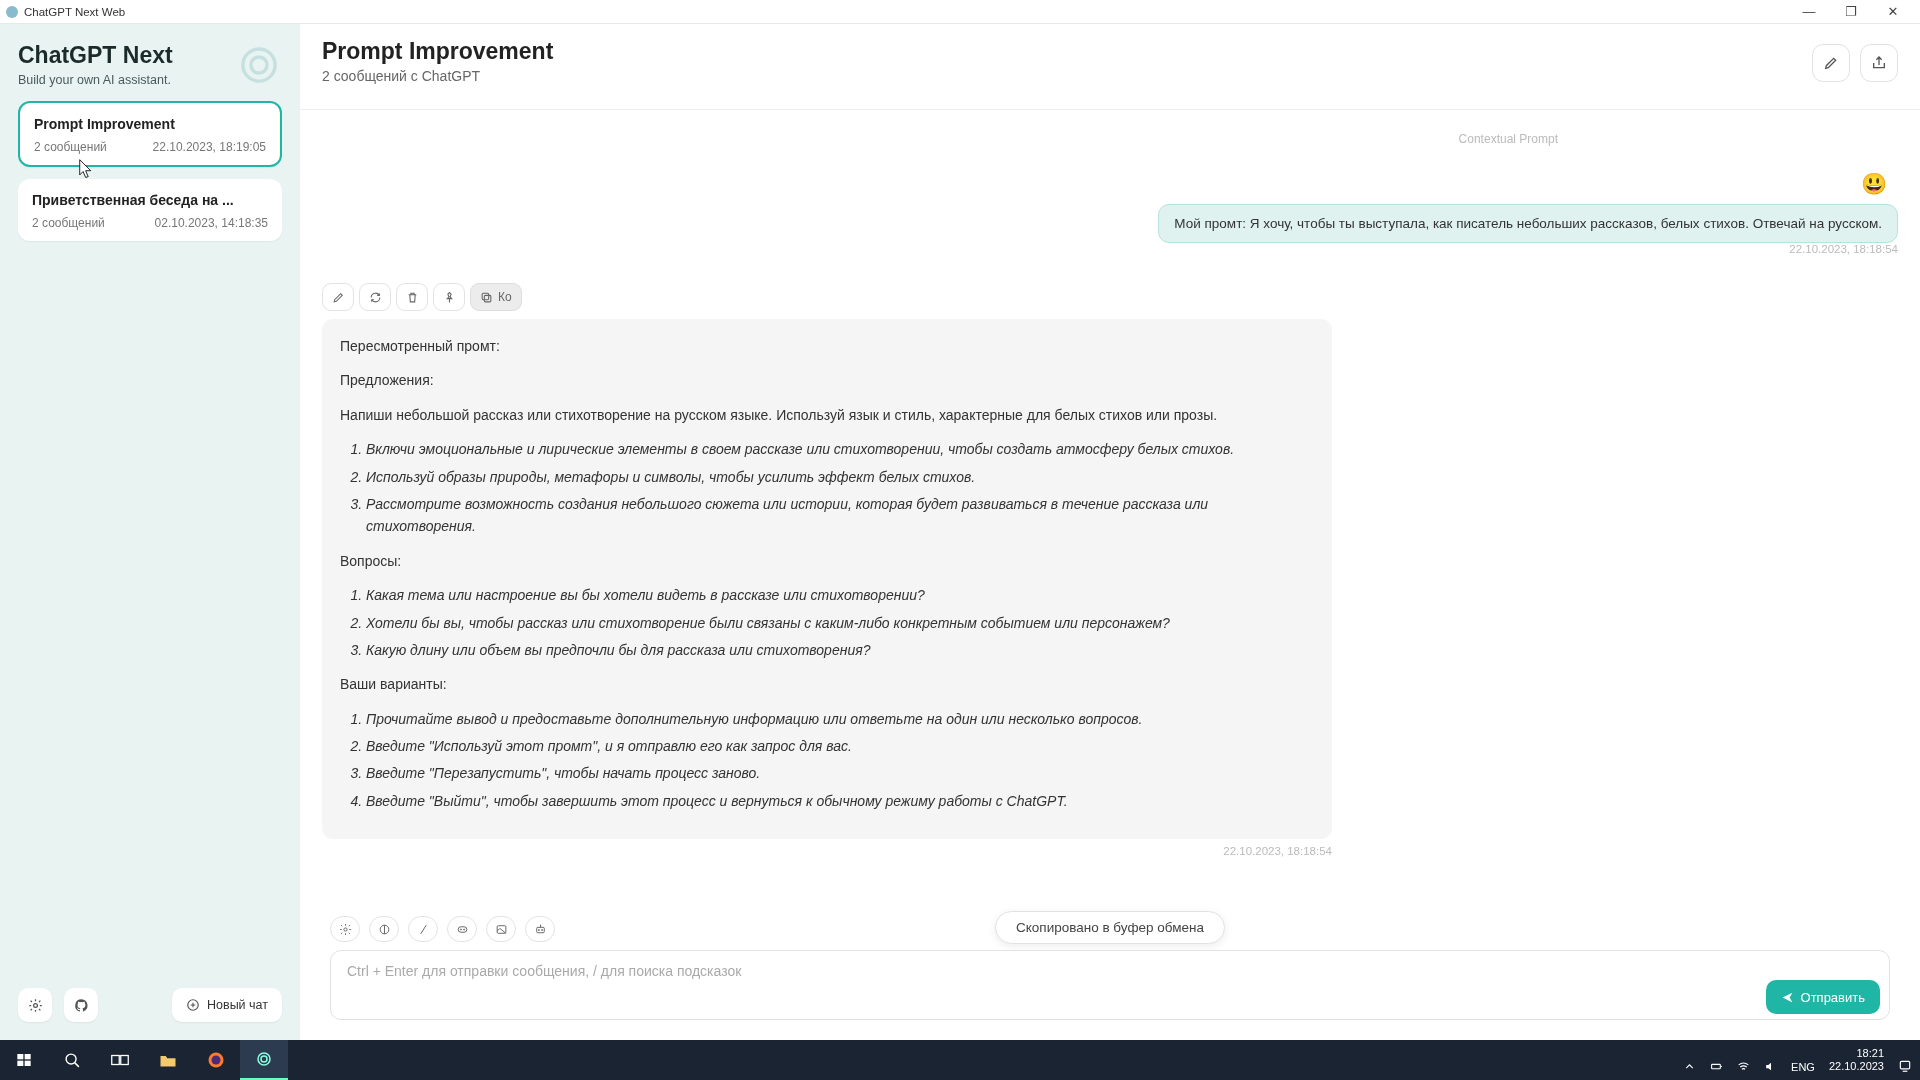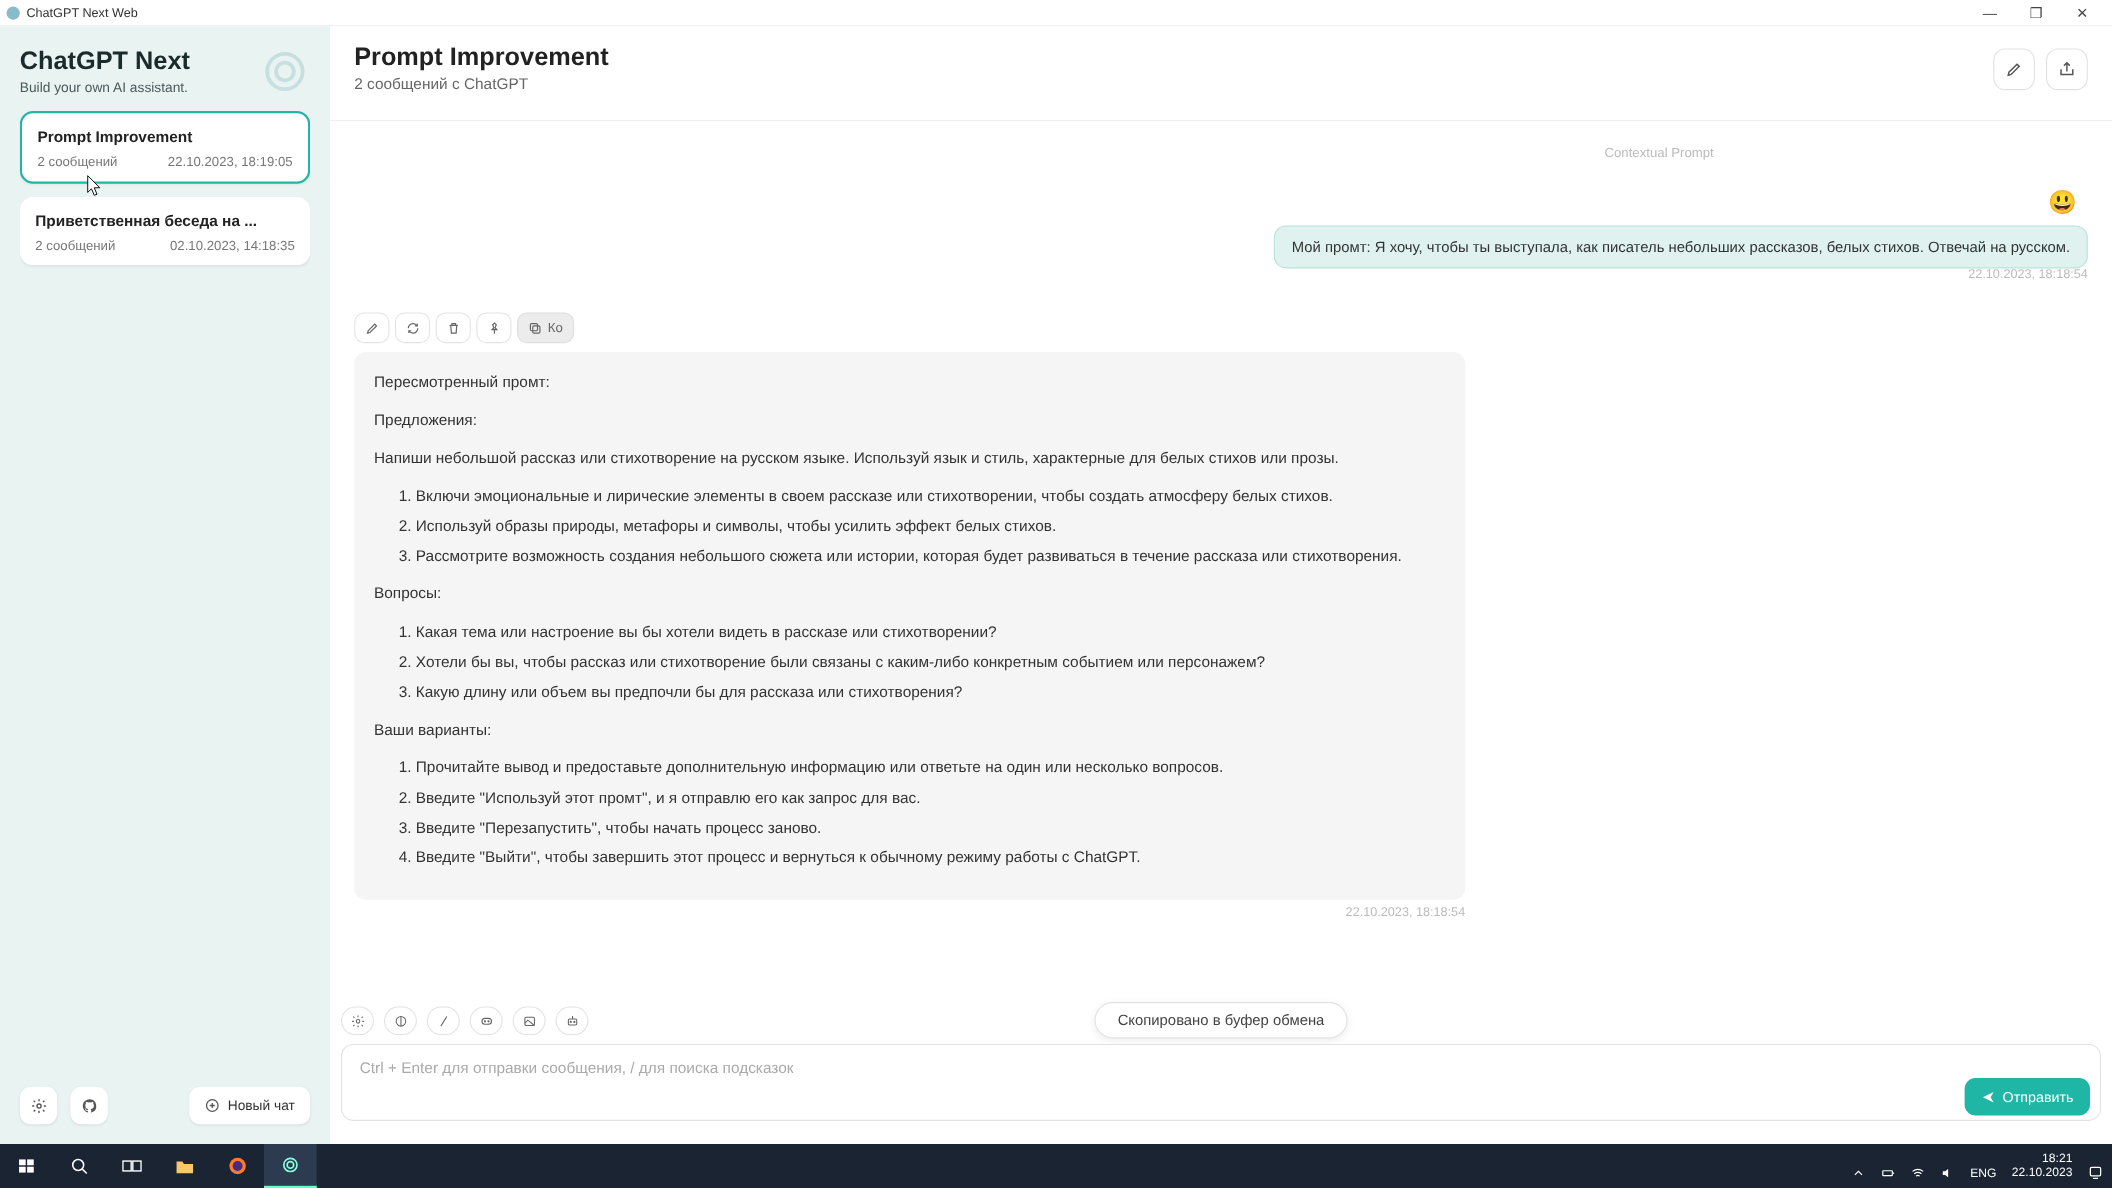--- a/index.html
+++ b/index.html
@@ -35,24 +35,24 @@
 .ctx-label { text-align: right; color: #bbb; font-size: 12px; padding-right: 340px; margin-top: 22px; }
 .emoji-row { text-align: right; font-size: 21px; padding-right: 10px; margin-top: 26px; }
 .user-bubble { background: #dff2f0; border: 1px solid #b8e2db; border-radius: 11px; padding: 11px 15px; font-size: 13.5px; color: #333; float: right; max-width: 820px; clear: both; margin-top: 8px; }
 .ts-right { clear: both; text-align: right; font-size: 11.5px; color: #bbb; margin-top: 6px; }
 .asst-area { clear: both; margin-top: 28px; max-width: 1010px; }
 .msg-actions { display: flex; gap: 5px; margin-bottom: 8px; }
 .ma-btn { width: 32px; height: 28px; border: 1px solid #e3e3e3; border-radius: 9px; background: #fff; display: flex; align-items: center; justify-content: center; }
 .ma-btn.wide { width: auto; padding: 0 9px; gap: 5px; font-size: 12px; color: #666; background: #ececec; border-color: #dedede; }
 .asst-bubble { background: #f5f5f5; border-radius: 11px; padding: 16px 18px 15px; font-size: 14px; color: #333; line-height: 1.6; }
 .asst-bubble p { margin-bottom: 12px; }
-.asst-bubble ol { margin-left: 38px; margin-bottom: 12px; }
+.asst-bubble ol { margin-left: 26px; margin-bottom: 12px; font-style: italic; }
 .asst-bubble li { margin-bottom: 5px; }
 .ts-left { font-size: 11.5px; color: #bbb; text-align: right; max-width: 1010px; margin-top: 6px; }
-.composer { padding: 10px 10px 16px; }
+.composer { padding: 10px 30px 16px; }
 .comp-actions { display: flex; gap: 9px; margin-bottom: 8px; }
 .ca-btn { width: 30px; height: 26px; border: 1px solid #e3e3e3; border-radius: 14px; background: #fff; display: flex; align-items: center; justify-content: center; }
 .input-wrap { position: relative; }
 .input-box { width: 100%; height: 70px; border: 1px solid #e2e2e2; border-radius: 11px; padding: 12px 16px; font-size: 14px; color: #333; resize: none; outline: none; }
 .input-box::placeholder { color: #aaa; }
 .send-btn { position: absolute; right: 10px; bottom: 10px; background: #1fb6a6; color: #fff; border: none; border-radius: 10px; height: 34px; padding: 0 15px; display: flex; align-items: center; gap: 7px; font-size: 13px; cursor: pointer; }
 .toast { position: absolute; bottom: 96px; left: 50%; transform: translateX(-50%); background: #fff; border: 1px solid #e2e2e2; border-radius: 18px; padding: 8px 20px; font-size: 13.5px; color: #444; box-shadow: 0 2px 8px rgba(0,0,0,.08); }
 .cursor { position: absolute; left: 78px; top: 158px; width: 17px; height: 22px; pointer-events: none; }
 .taskbar { height: 40px; background: #1a2433; display: flex; align-items: center; color: #fff; }
 .tb-left { display: flex; align-items: center; height: 100%; }

